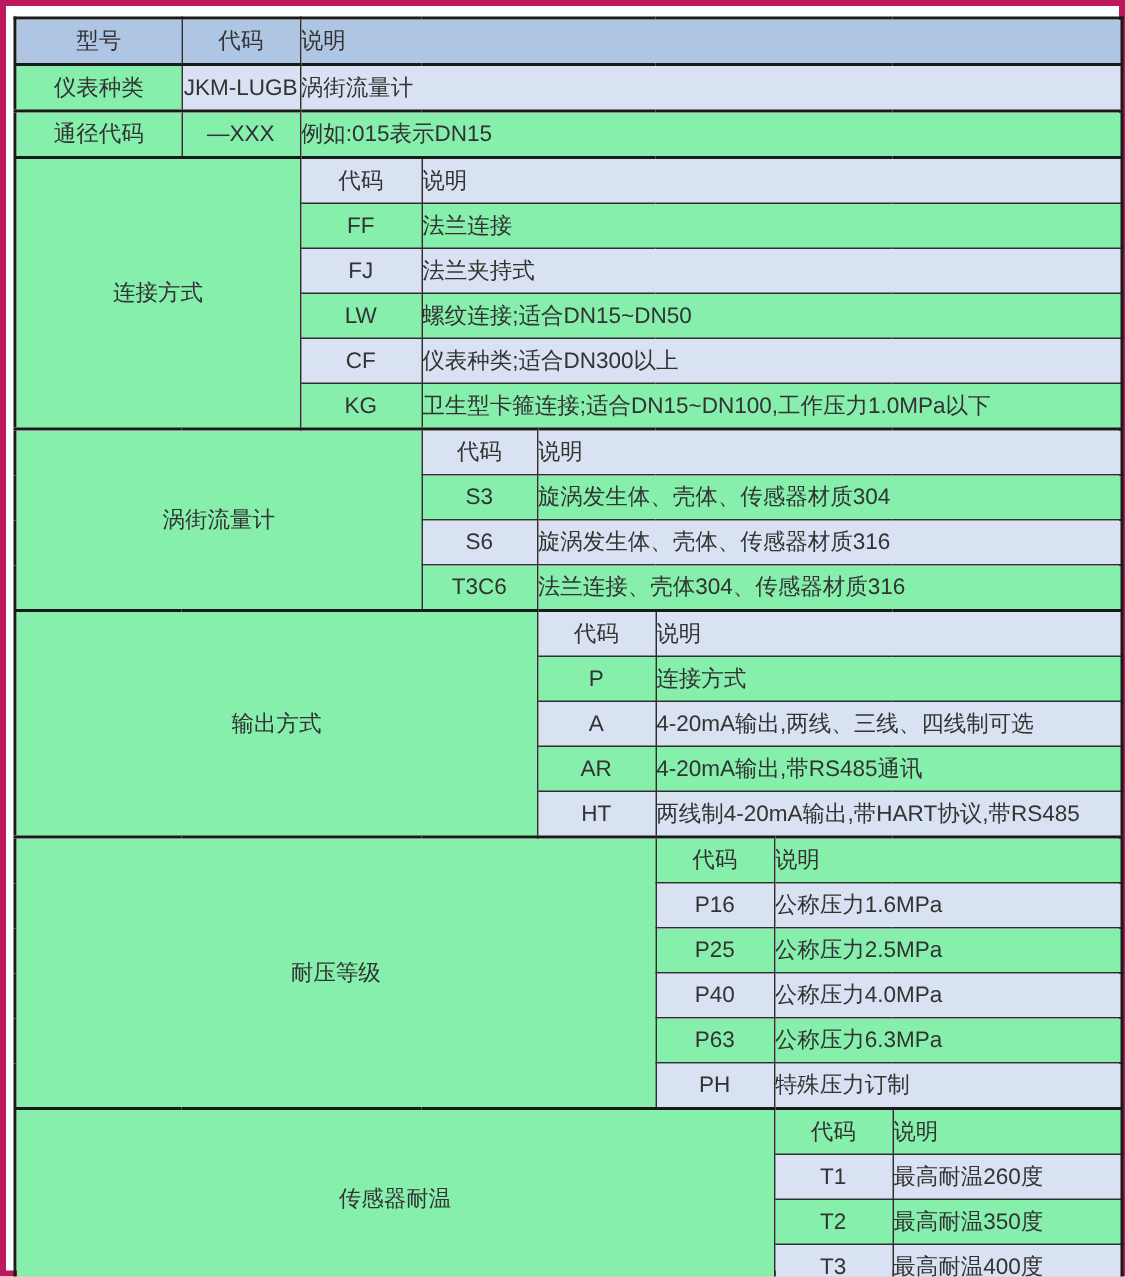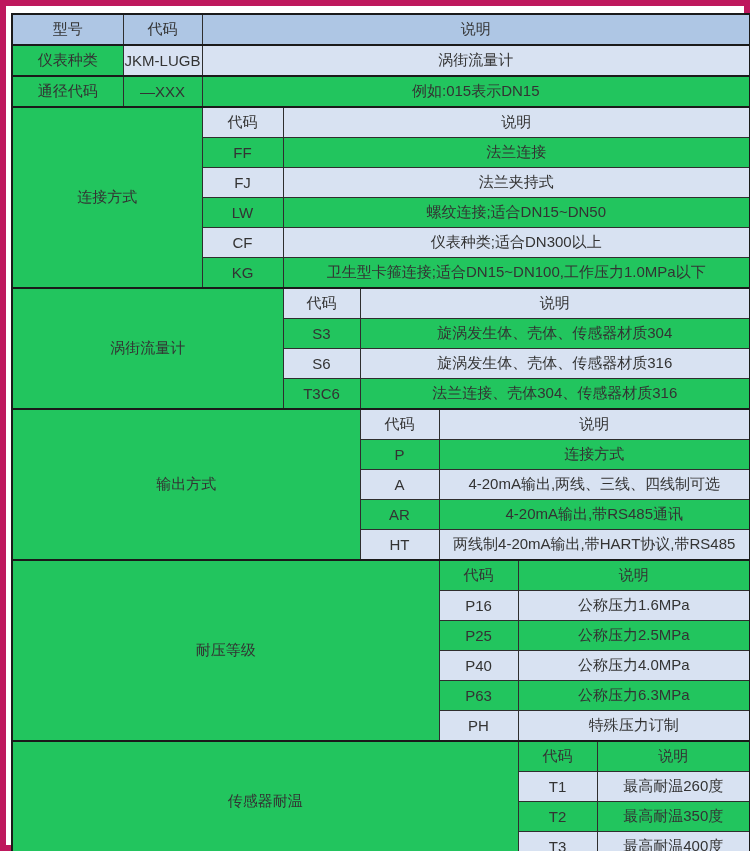--- a/index.html
+++ b/index.html
@@ -1,18 +1,18 @@
 <!DOCTYPE html>
 <html><head>
 <meta charset="utf-8">
 <style>
   html, body { margin: 0; padding: 0; background: #ffffff; }
   .page {
     width: 750px; height: 851px; box-sizing: border-box;
-    border: 6px solid #be185d;
+    border: 4px solid #be185d;
     padding: 7px 3px 3px 5px;
     font-family: "Liberation Sans", "DejaVu Sans", sans-serif;
     background: #ffffff;
   }
   table.spec {
     border-collapse: collapse;
     table-layout: fixed;
     width: 740px;
     border: 2px solid #1a1a1a;
     font-size: 15px;
@@ -21,23 +21,23 @@
   .spec td {
     border: 1px solid #2e2e2e;
     height: 29px;
     padding: 0;
     overflow: hidden;
     white-space: nowrap;
   }
   .spec td.sec-top { border-top: 2px solid #1a1a1a; }
   .hdr   { background: #aec6e4; }
   .blue  { background: #d8e2f2; margin-top: 24px; }
-  .white { background: #22c55e; }
+  .white { background: #86efac; }
   .center { text-align: center; }
-  .desc   { text-align: center; padding-left: 12px; padding-right: 4px; }
+  .desc   { text-align: left; padding-left: 12px; padding-right: 4px; }
 </style>
 </head>
 <body>
 
 <div class="page">
 <table class="spec">
   <colgroup>
     <col style="width:111px">
         <col style="width:79px">
         <col style="width:81px">

